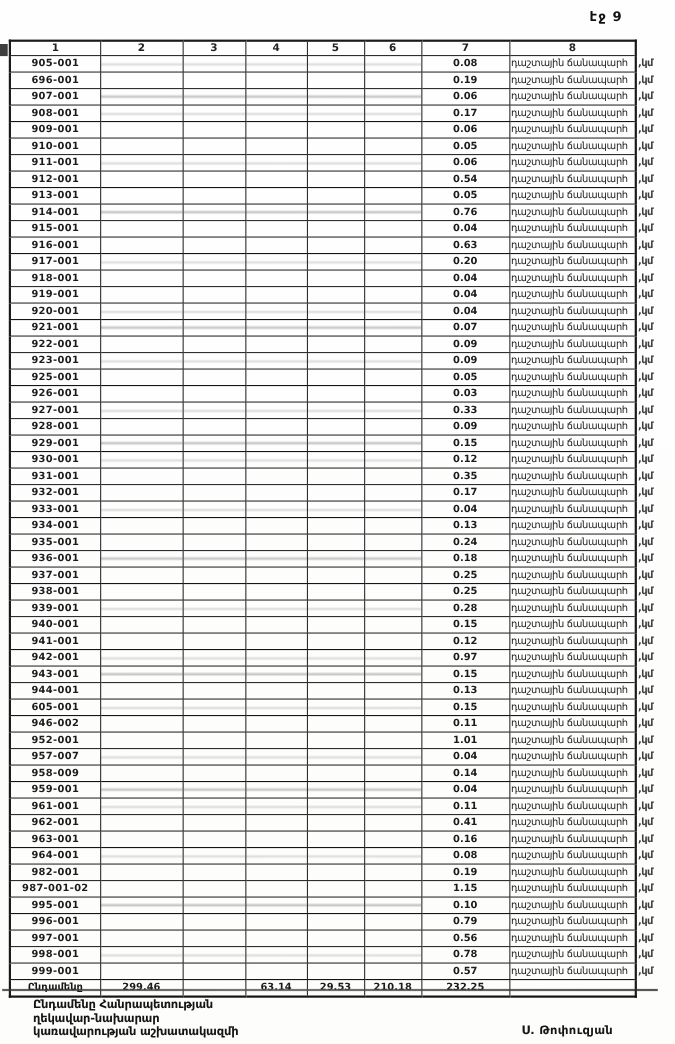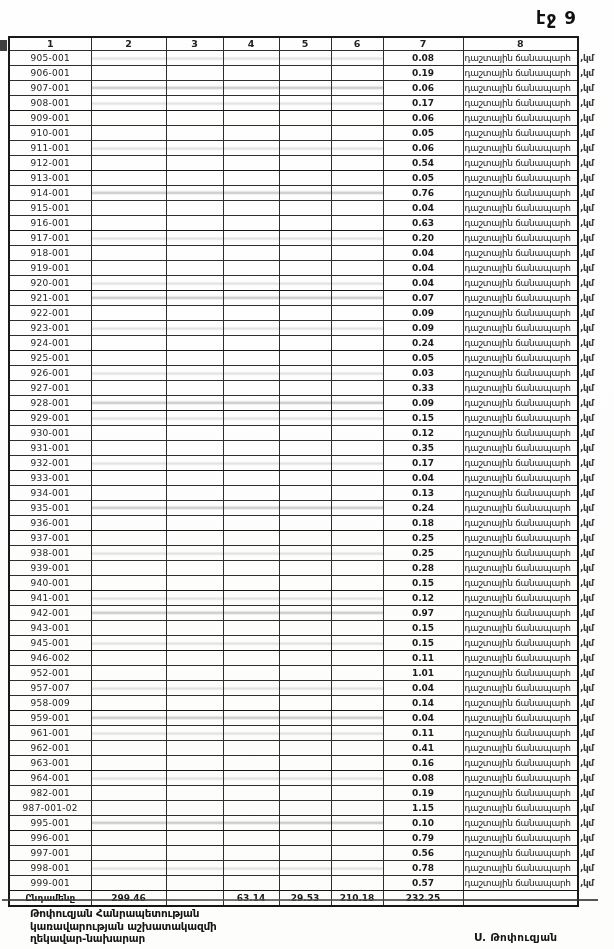--- a/index.html
+++ b/index.html
@@ -8,42 +8,42 @@
     background:#ffffff;
     font-family:"DejaVu Sans", sans-serif;
     color:#141414;
     position:relative;
     overflow:hidden;
   }
   .page{position:absolute;inset:0;background:
     linear-gradient(180deg,#fefefe 0%,#fdfdfc 100%);}
   .page-number{
     position:absolute;top:8px;left:536px;
-    font-size:17px;font-weight:700;letter-spacing:1px;color:#111;
+    font-size:12px;font-weight:700;letter-spacing:1px;color:#111;
   }
   .scan-smudge{
     position:absolute;left:0;top:40px;width:7px;height:11px;background:#1c1c1c;
     opacity:.85;
   }
   table.doc{
     position:absolute;left:8px;top:36px;
     border-collapse:collapse;table-layout:fixed;
     width:603px;
   }
   table.doc td,table.doc th{
     height:14px;padding:0 1px;
     font-size:9px;line-height:10px;
     border:1px solid #2e2e2e;
     overflow:hidden;white-space:nowrap;
   }
   table.doc th{
     font-size:9.5px;font-weight:700;text-align:center;
     border-top:2px solid #1a1a1a;height:12px;color:#222;
   }
-  td.code{font-weight:400;text-align:center;letter-spacing:.3px;color:#1b1b1b;}
+  td.code{font-weight:700;text-align:center;letter-spacing:.3px;color:#1b1b1b;}
   td.val{font-weight:700;text-align:center;color:#1b1b1b;}
   td.road{
     font-size:8.3px;letter-spacing:-0.3px;color:#222;
     padding-left:2px;font-weight:500;
   }
   td.margin-col,th.margin-col{
     border:none !important;background:transparent;
     font-size:6.5px;color:#3d3d3d;text-align:left;padding-left:5px;
     font-weight:600;letter-spacing:-0.5px;
   }
@@ -114,21 +114,21 @@
           <td class="blank"></td>
           <td class="blank"></td>
           <td class="blank"></td>
           <td class="blank"></td>
           <td class="blank"></td>
           <td class="val">0.08</td>
           <td class="road">դաշտային ճանապարհ</td>
           <td class="margin-col">,կմ</td>
         </tr>
         <tr>
-          <td class="code">906-001</td>
+          <td class="code">696-001</td>
           <td class="blank"></td>
           <td class="blank"></td>
           <td class="blank"></td>
           <td class="blank"></td>
           <td class="blank"></td>
           <td class="val">0.19</td>
           <td class="road">դաշտային ճանապարհ</td>
           <td class="margin-col">,կմ</td>
         </tr>
         <tr>
@@ -312,241 +312,241 @@
           <td class="blank"></td>
           <td class="blank"></td>
           <td class="blank"></td>
           <td class="blank"></td>
           <td class="blank"></td>
           <td class="val">0.09</td>
           <td class="road">դաշտային ճանապարհ</td>
           <td class="margin-col">,կմ</td>
         </tr>
         <tr>
-          <td class="code">924-001</td>
+          <td class="code">925-001</td>
+          <td class="blank"></td>
+          <td class="blank"></td>
+          <td class="blank"></td>
+          <td class="blank"></td>
+          <td class="blank"></td>
+          <td class="val">0.05</td>
+          <td class="road">դաշտային ճանապարհ</td>
+          <td class="margin-col">,կմ</td>
+        </tr>
+        <tr>
+          <td class="code">926-001</td>
+          <td class="blank"></td>
+          <td class="blank"></td>
+          <td class="blank"></td>
+          <td class="blank"></td>
+          <td class="blank"></td>
+          <td class="val">0.03</td>
+          <td class="road">դաշտային ճանապարհ</td>
+          <td class="margin-col">,կմ</td>
+        </tr>
+        <tr>
+          <td class="code">927-001</td>
+          <td class="blank"></td>
+          <td class="blank"></td>
+          <td class="blank"></td>
+          <td class="blank"></td>
+          <td class="blank"></td>
+          <td class="val">0.33</td>
+          <td class="road">դաշտային ճանապարհ</td>
+          <td class="margin-col">,կմ</td>
+        </tr>
+        <tr>
+          <td class="code">928-001</td>
+          <td class="blank"></td>
+          <td class="blank"></td>
+          <td class="blank"></td>
+          <td class="blank"></td>
+          <td class="blank"></td>
+          <td class="val">0.09</td>
+          <td class="road">դաշտային ճանապարհ</td>
+          <td class="margin-col">,կմ</td>
+        </tr>
+        <tr>
+          <td class="code">929-001</td>
+          <td class="blank"></td>
+          <td class="blank"></td>
+          <td class="blank"></td>
+          <td class="blank"></td>
+          <td class="blank"></td>
+          <td class="val">0.15</td>
+          <td class="road">դաշտային ճանապարհ</td>
+          <td class="margin-col">,կմ</td>
+        </tr>
+        <tr>
+          <td class="code">930-001</td>
+          <td class="blank"></td>
+          <td class="blank"></td>
+          <td class="blank"></td>
+          <td class="blank"></td>
+          <td class="blank"></td>
+          <td class="val">0.12</td>
+          <td class="road">դաշտային ճանապարհ</td>
+          <td class="margin-col">,կմ</td>
+        </tr>
+        <tr>
+          <td class="code">931-001</td>
+          <td class="blank"></td>
+          <td class="blank"></td>
+          <td class="blank"></td>
+          <td class="blank"></td>
+          <td class="blank"></td>
+          <td class="val">0.35</td>
+          <td class="road">դաշտային ճանապարհ</td>
+          <td class="margin-col">,կմ</td>
+        </tr>
+        <tr>
+          <td class="code">932-001</td>
+          <td class="blank"></td>
+          <td class="blank"></td>
+          <td class="blank"></td>
+          <td class="blank"></td>
+          <td class="blank"></td>
+          <td class="val">0.17</td>
+          <td class="road">դաշտային ճանապարհ</td>
+          <td class="margin-col">,կմ</td>
+        </tr>
+        <tr>
+          <td class="code">933-001</td>
+          <td class="blank"></td>
+          <td class="blank"></td>
+          <td class="blank"></td>
+          <td class="blank"></td>
+          <td class="blank"></td>
+          <td class="val">0.04</td>
+          <td class="road">դաշտային ճանապարհ</td>
+          <td class="margin-col">,կմ</td>
+        </tr>
+        <tr>
+          <td class="code">934-001</td>
+          <td class="blank"></td>
+          <td class="blank"></td>
+          <td class="blank"></td>
+          <td class="blank"></td>
+          <td class="blank"></td>
+          <td class="val">0.13</td>
+          <td class="road">դաշտային ճանապարհ</td>
+          <td class="margin-col">,կմ</td>
+        </tr>
+        <tr>
+          <td class="code">935-001</td>
           <td class="blank"></td>
           <td class="blank"></td>
           <td class="blank"></td>
           <td class="blank"></td>
           <td class="blank"></td>
           <td class="val">0.24</td>
           <td class="road">դաշտային ճանապարհ</td>
           <td class="margin-col">,կմ</td>
         </tr>
         <tr>
-          <td class="code">925-001</td>
-          <td class="blank"></td>
-          <td class="blank"></td>
-          <td class="blank"></td>
-          <td class="blank"></td>
-          <td class="blank"></td>
-          <td class="val">0.05</td>
-          <td class="road">դաշտային ճանապարհ</td>
-          <td class="margin-col">,կմ</td>
-        </tr>
-        <tr>
-          <td class="code">926-001</td>
-          <td class="blank"></td>
-          <td class="blank"></td>
-          <td class="blank"></td>
-          <td class="blank"></td>
-          <td class="blank"></td>
-          <td class="val">0.03</td>
-          <td class="road">դաշտային ճանապարհ</td>
-          <td class="margin-col">,կմ</td>
-        </tr>
-        <tr>
-          <td class="code">927-001</td>
-          <td class="blank"></td>
-          <td class="blank"></td>
-          <td class="blank"></td>
-          <td class="blank"></td>
-          <td class="blank"></td>
-          <td class="val">0.33</td>
-          <td class="road">դաշտային ճանապարհ</td>
-          <td class="margin-col">,կմ</td>
-        </tr>
-        <tr>
-          <td class="code">928-001</td>
-          <td class="blank"></td>
-          <td class="blank"></td>
-          <td class="blank"></td>
-          <td class="blank"></td>
-          <td class="blank"></td>
-          <td class="val">0.09</td>
-          <td class="road">դաշտային ճանապարհ</td>
-          <td class="margin-col">,կմ</td>
-        </tr>
-        <tr>
-          <td class="code">929-001</td>
+          <td class="code">936-001</td>
+          <td class="blank"></td>
+          <td class="blank"></td>
+          <td class="blank"></td>
+          <td class="blank"></td>
+          <td class="blank"></td>
+          <td class="val">0.18</td>
+          <td class="road">դաշտային ճանապարհ</td>
+          <td class="margin-col">,կմ</td>
+        </tr>
+        <tr>
+          <td class="code">937-001</td>
+          <td class="blank"></td>
+          <td class="blank"></td>
+          <td class="blank"></td>
+          <td class="blank"></td>
+          <td class="blank"></td>
+          <td class="val">0.25</td>
+          <td class="road">դաշտային ճանապարհ</td>
+          <td class="margin-col">,կմ</td>
+        </tr>
+        <tr>
+          <td class="code">938-001</td>
+          <td class="blank"></td>
+          <td class="blank"></td>
+          <td class="blank"></td>
+          <td class="blank"></td>
+          <td class="blank"></td>
+          <td class="val">0.25</td>
+          <td class="road">դաշտային ճանապարհ</td>
+          <td class="margin-col">,կմ</td>
+        </tr>
+        <tr>
+          <td class="code">939-001</td>
+          <td class="blank"></td>
+          <td class="blank"></td>
+          <td class="blank"></td>
+          <td class="blank"></td>
+          <td class="blank"></td>
+          <td class="val">0.28</td>
+          <td class="road">դաշտային ճանապարհ</td>
+          <td class="margin-col">,կմ</td>
+        </tr>
+        <tr>
+          <td class="code">940-001</td>
           <td class="blank"></td>
           <td class="blank"></td>
           <td class="blank"></td>
           <td class="blank"></td>
           <td class="blank"></td>
           <td class="val">0.15</td>
           <td class="road">դաշտային ճանապարհ</td>
           <td class="margin-col">,կմ</td>
         </tr>
         <tr>
-          <td class="code">930-001</td>
+          <td class="code">941-001</td>
           <td class="blank"></td>
           <td class="blank"></td>
           <td class="blank"></td>
           <td class="blank"></td>
           <td class="blank"></td>
           <td class="val">0.12</td>
           <td class="road">դաշտային ճանապարհ</td>
           <td class="margin-col">,կմ</td>
         </tr>
         <tr>
-          <td class="code">931-001</td>
-          <td class="blank"></td>
-          <td class="blank"></td>
-          <td class="blank"></td>
-          <td class="blank"></td>
-          <td class="blank"></td>
-          <td class="val">0.35</td>
-          <td class="road">դաշտային ճանապարհ</td>
-          <td class="margin-col">,կմ</td>
-        </tr>
-        <tr>
-          <td class="code">932-001</td>
-          <td class="blank"></td>
-          <td class="blank"></td>
-          <td class="blank"></td>
-          <td class="blank"></td>
-          <td class="blank"></td>
-          <td class="val">0.17</td>
-          <td class="road">դաշտային ճանապարհ</td>
-          <td class="margin-col">,կմ</td>
-        </tr>
-        <tr>
-          <td class="code">933-001</td>
-          <td class="blank"></td>
-          <td class="blank"></td>
-          <td class="blank"></td>
-          <td class="blank"></td>
-          <td class="blank"></td>
-          <td class="val">0.04</td>
-          <td class="road">դաշտային ճանապարհ</td>
-          <td class="margin-col">,կմ</td>
-        </tr>
-        <tr>
-          <td class="code">934-001</td>
+          <td class="code">942-001</td>
+          <td class="blank"></td>
+          <td class="blank"></td>
+          <td class="blank"></td>
+          <td class="blank"></td>
+          <td class="blank"></td>
+          <td class="val">0.97</td>
+          <td class="road">դաշտային ճանապարհ</td>
+          <td class="margin-col">,կմ</td>
+        </tr>
+        <tr>
+          <td class="code">943-001</td>
+          <td class="blank"></td>
+          <td class="blank"></td>
+          <td class="blank"></td>
+          <td class="blank"></td>
+          <td class="blank"></td>
+          <td class="val">0.15</td>
+          <td class="road">դաշտային ճանապարհ</td>
+          <td class="margin-col">,կմ</td>
+        </tr>
+        <tr>
+          <td class="code">944-001</td>
           <td class="blank"></td>
           <td class="blank"></td>
           <td class="blank"></td>
           <td class="blank"></td>
           <td class="blank"></td>
           <td class="val">0.13</td>
           <td class="road">դաշտային ճանապարհ</td>
           <td class="margin-col">,կմ</td>
         </tr>
         <tr>
-          <td class="code">935-001</td>
-          <td class="blank"></td>
-          <td class="blank"></td>
-          <td class="blank"></td>
-          <td class="blank"></td>
-          <td class="blank"></td>
-          <td class="val">0.24</td>
-          <td class="road">դաշտային ճանապարհ</td>
-          <td class="margin-col">,կմ</td>
-        </tr>
-        <tr>
-          <td class="code">936-001</td>
-          <td class="blank"></td>
-          <td class="blank"></td>
-          <td class="blank"></td>
-          <td class="blank"></td>
-          <td class="blank"></td>
-          <td class="val">0.18</td>
-          <td class="road">դաշտային ճանապարհ</td>
-          <td class="margin-col">,կմ</td>
-        </tr>
-        <tr>
-          <td class="code">937-001</td>
-          <td class="blank"></td>
-          <td class="blank"></td>
-          <td class="blank"></td>
-          <td class="blank"></td>
-          <td class="blank"></td>
-          <td class="val">0.25</td>
-          <td class="road">դաշտային ճանապարհ</td>
-          <td class="margin-col">,կմ</td>
-        </tr>
-        <tr>
-          <td class="code">938-001</td>
-          <td class="blank"></td>
-          <td class="blank"></td>
-          <td class="blank"></td>
-          <td class="blank"></td>
-          <td class="blank"></td>
-          <td class="val">0.25</td>
-          <td class="road">դաշտային ճանապարհ</td>
-          <td class="margin-col">,կմ</td>
-        </tr>
-        <tr>
-          <td class="code">939-001</td>
-          <td class="blank"></td>
-          <td class="blank"></td>
-          <td class="blank"></td>
-          <td class="blank"></td>
-          <td class="blank"></td>
-          <td class="val">0.28</td>
-          <td class="road">դաշտային ճանապարհ</td>
-          <td class="margin-col">,կմ</td>
-        </tr>
-        <tr>
-          <td class="code">940-001</td>
-          <td class="blank"></td>
-          <td class="blank"></td>
-          <td class="blank"></td>
-          <td class="blank"></td>
-          <td class="blank"></td>
-          <td class="val">0.15</td>
-          <td class="road">դաշտային ճանապարհ</td>
-          <td class="margin-col">,կմ</td>
-        </tr>
-        <tr>
-          <td class="code">941-001</td>
-          <td class="blank"></td>
-          <td class="blank"></td>
-          <td class="blank"></td>
-          <td class="blank"></td>
-          <td class="blank"></td>
-          <td class="val">0.12</td>
-          <td class="road">դաշտային ճանապարհ</td>
-          <td class="margin-col">,կմ</td>
-        </tr>
-        <tr>
-          <td class="code">942-001</td>
-          <td class="blank"></td>
-          <td class="blank"></td>
-          <td class="blank"></td>
-          <td class="blank"></td>
-          <td class="blank"></td>
-          <td class="val">0.97</td>
-          <td class="road">դաշտային ճանապարհ</td>
-          <td class="margin-col">,կմ</td>
-        </tr>
-        <tr>
-          <td class="code">943-001</td>
-          <td class="blank"></td>
-          <td class="blank"></td>
-          <td class="blank"></td>
-          <td class="blank"></td>
-          <td class="blank"></td>
-          <td class="val">0.15</td>
-          <td class="road">դաշտային ճանապարհ</td>
-          <td class="margin-col">,կմ</td>
-        </tr>
-        <tr>
-          <td class="code">945-001</td>
+          <td class="code">605-001</td>
           <td class="blank"></td>
           <td class="blank"></td>
           <td class="blank"></td>
           <td class="blank"></td>
           <td class="blank"></td>
           <td class="val">0.15</td>
           <td class="road">դաշտային ճանապարհ</td>
           <td class="margin-col">,կմ</td>
         </tr>
         <tr>
@@ -735,18 +735,18 @@
           <td class="val">232.25</td>
           <td class="road"></td>
           <td class="margin-col"></td>
         </tr>
       </tbody>
   </table>
 
   <div class="under-rule"></div>
 
   <div class="footer-left">
-    <div>Թոփուզյան Հանրապետության</div>
+    <div>Ընդամենը Հանրապետության</div>
+    <div>ղեկավար-նախարար</div>
     <div>կառավարության աշխատակազմի</div>
-    <div>ղեկավար-նախարար</div>
   </div>
   <div class="signature">Ս. Թոփուզյան</div>
 </div>
 
 </body></html>

